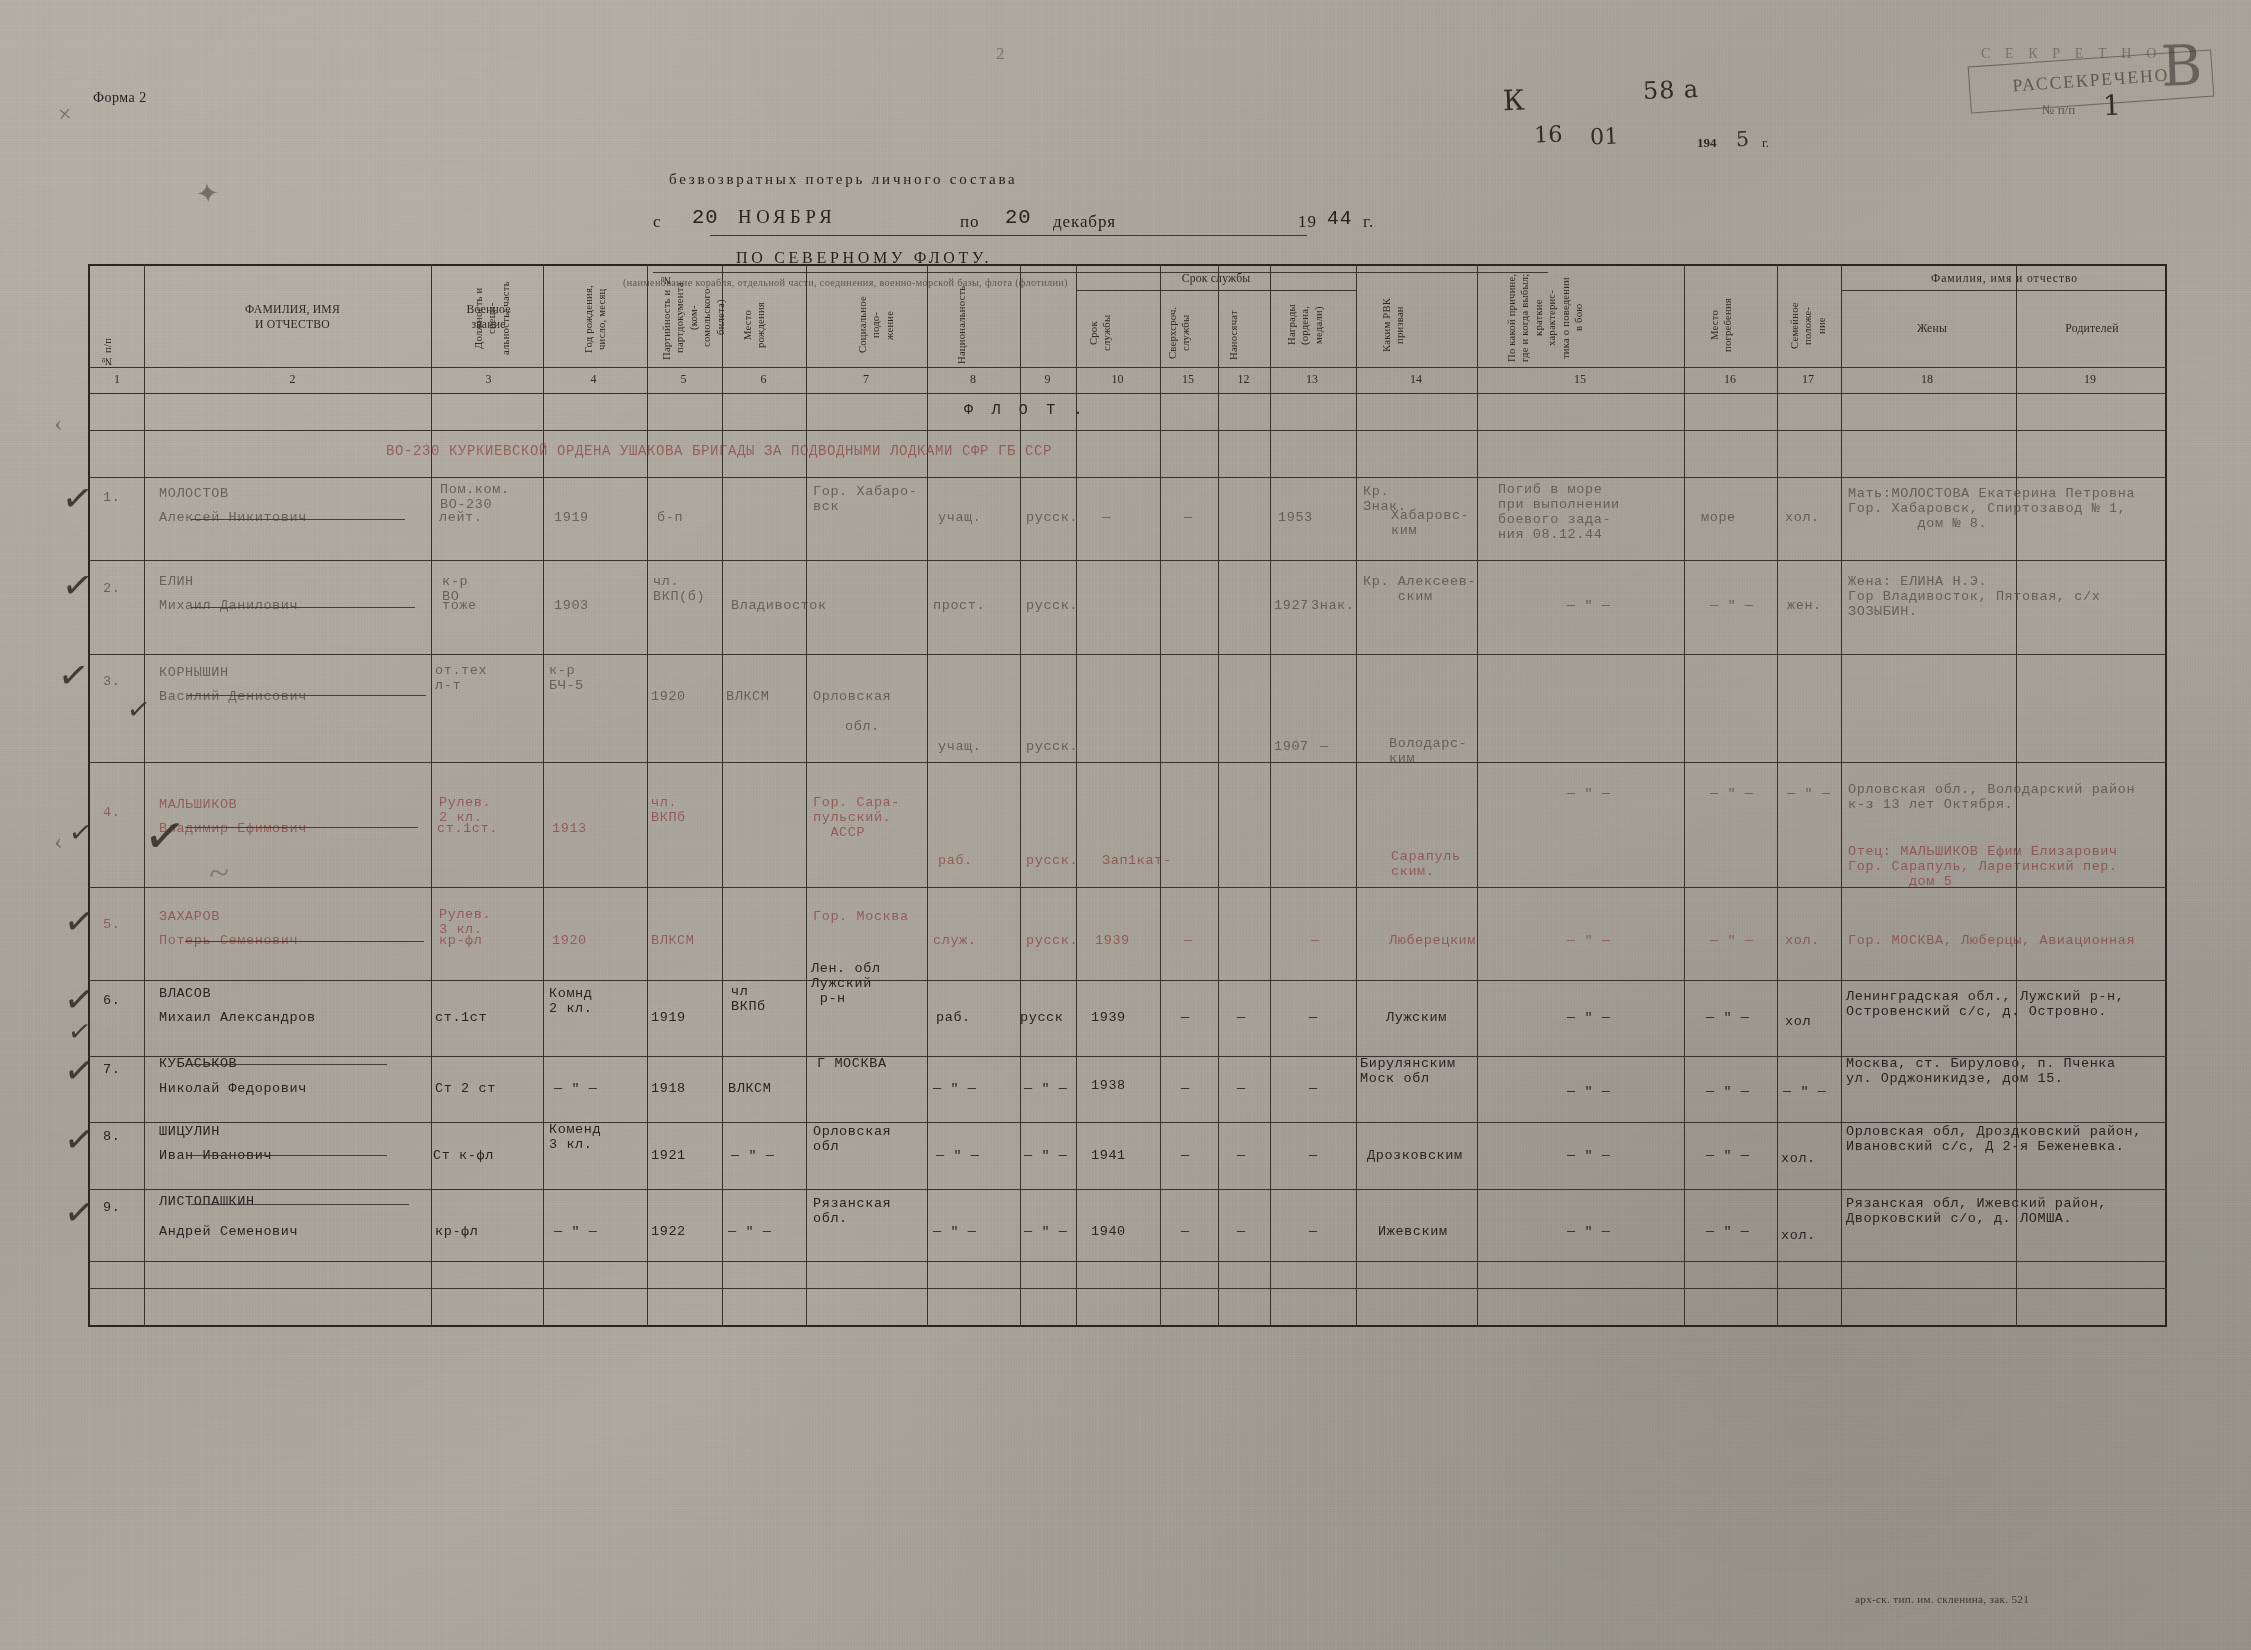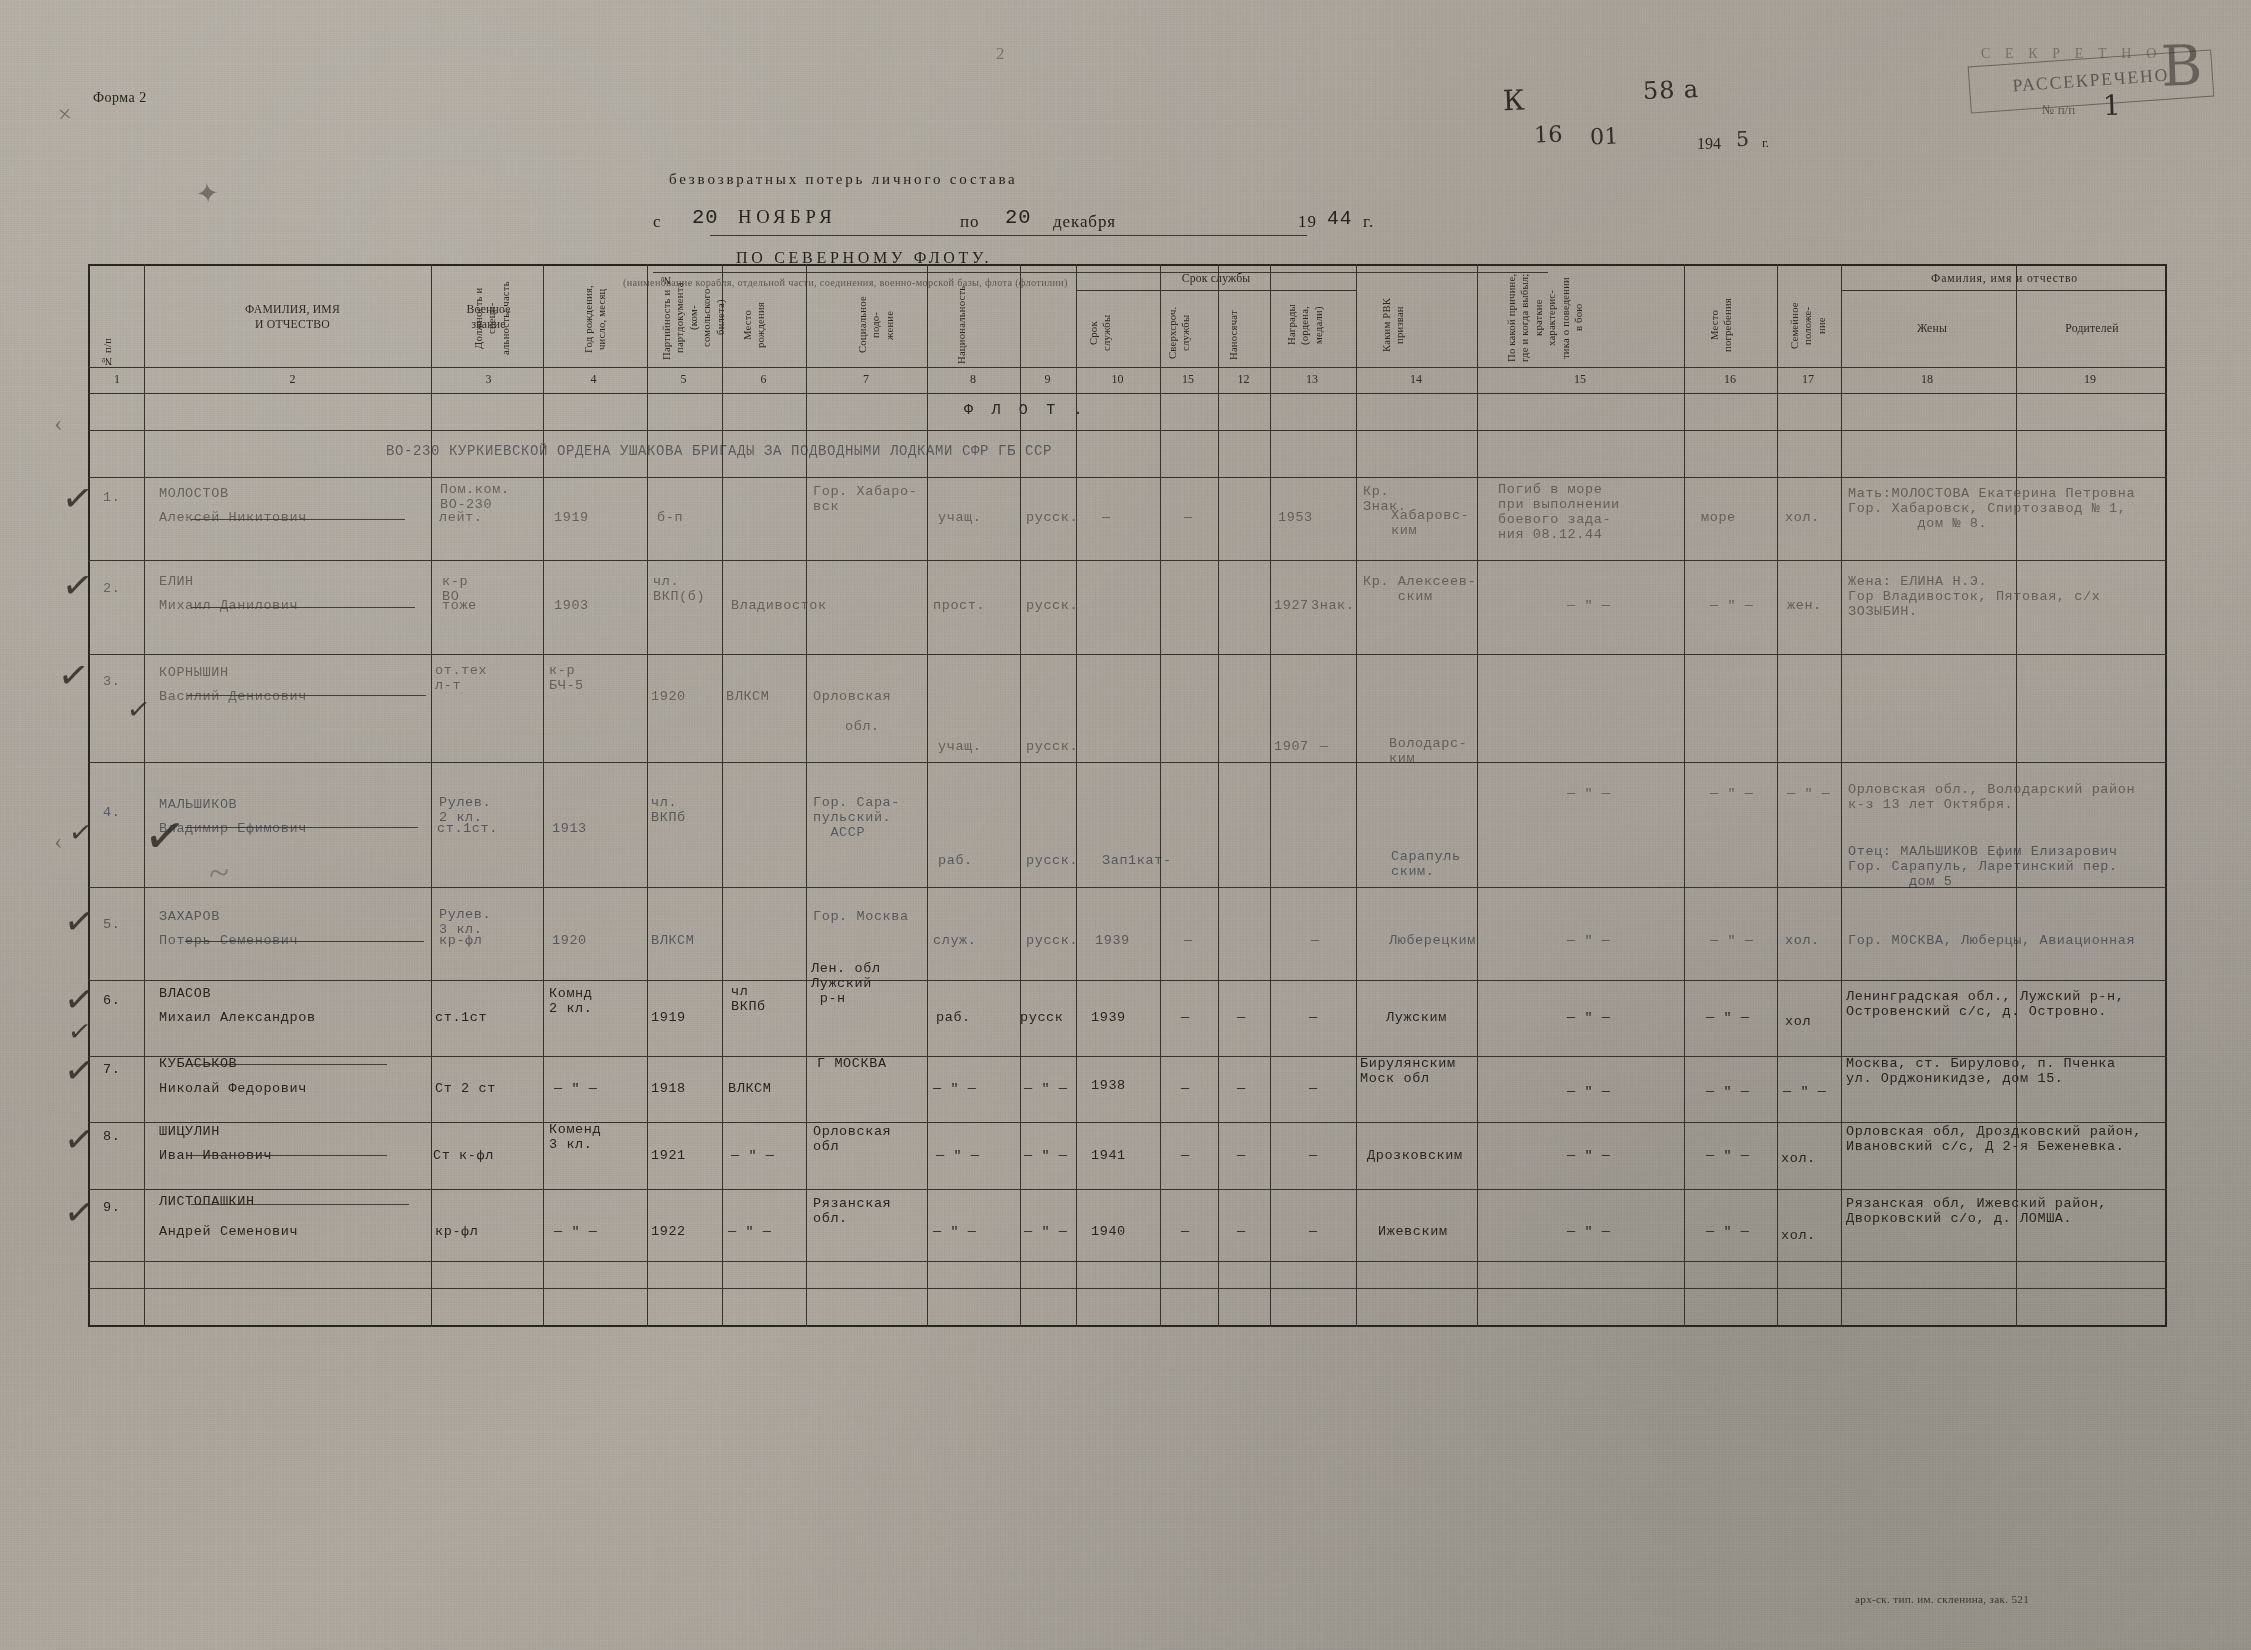--- a/index.html
+++ b/index.html
@@ -79,21 +79,21 @@
     text-align:center;line-height:1.25;
   }
   .num{position:absolute;font-size:12px;text-align:center;color:#2b2822;}
 
   
   .cellt{
     position:absolute;font-family:"Liberation Mono", monospace;
     font-size:13.5px;letter-spacing:0.6px;color:#262320;white-space:pre;
   }
   .cellt.dim{color:#4a453e;opacity:.72;}
-  .cellt.dimmer{color:#0f172a;opacity:.55;}
+  .cellt.dimmer{color:#7f1d1d;opacity:.55;}
 
   .strike{position:absolute;height:1.4px;background:#2e2b26;opacity:.85;}
   .check{
     position:absolute;color:#2c2924;font-size:37px;
     font-family:"DejaVu Serif",serif;transform:rotate(8deg);
     opacity:.85;
   }
   .check.sm{font-size:28px;}
   .pencilmark{
     position:absolute;color:#4a463f;font-size:24px;opacity:.6;
@@ -125,21 +125,21 @@
   <div class="h" style="left:710px;top:235px;width:597px;height:1.1px;background:#3a362f;"></div>
 
   <div class="t fleetline ink" style="left:736px;top:250px;">ПО СЕВЕРНОМУ ФЛОТУ.</div>
   <div class="h" style="left:653px;top:272px;width:895px;height:1.1px;background:#3a362f;"></div>
   <div class="t caption faint" style="left:623px;top:278px;">(наименование корабля, отдельной части, соединения, военно-морской базы, флота (флотилии)</div>
 
   <div class="t hand" style="left:1503px;top:86px;font-size:28px;">К</div>
   <div class="t hand" style="left:1643px;top:78px;font-size:24px;letter-spacing:0.9px;">58 а</div>
   <div class="t hand" style="left:1534px;top:123px;font-size:22.4px;">16</div>
   <div class="t hand" style="left:1590px;top:125px;font-size:22.4px;">01</div>
-  <div class="t" style="left:1697px;top:136px;font-size:16px;">194</div>
+  <div class="t" style="left:1697px;top:136px;font-size:13px;font-weight:bold;">194</div>
   <div class="t hand" style="left:1736px;top:129px;font-size:20.5px;">5</div>
   <div class="t" style="left:1762px;top:136px;font-size:13px;">г.</div>
 
   <div class="t veryfaint" style="left:1981px;top:47px;font-size:14px;letter-spacing:5.6px;">С Е К Р Е Т Н О</div>
   <div class="stampbox" style="left:1969px;top:58px;width:242px;height:45px;border:1.9px solid #4a453d;transform:rotate(-4deg);opacity:.65;">
     <span class="l" style="margin-top:11.2px;font-size:17.7px;letter-spacing:1.9px;">РАССЕКРЕЧЕНО</span>
   </div>
   <div class="t faint" style="left:2042px;top:103px;font-size:13px;">№ п/п</div>
   <div class="t hand" style="left:2103px;top:91px;font-size:28px;">1</div>
   <div class="t hand" style="left:2161px;top:37px;font-size:56px;opacity:.55;">В</div>

